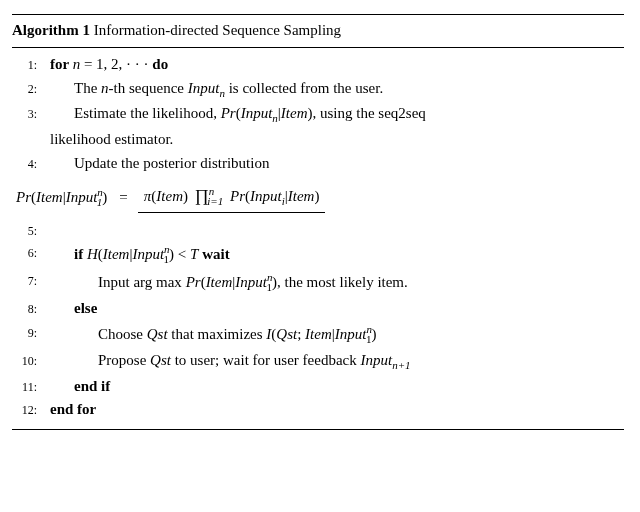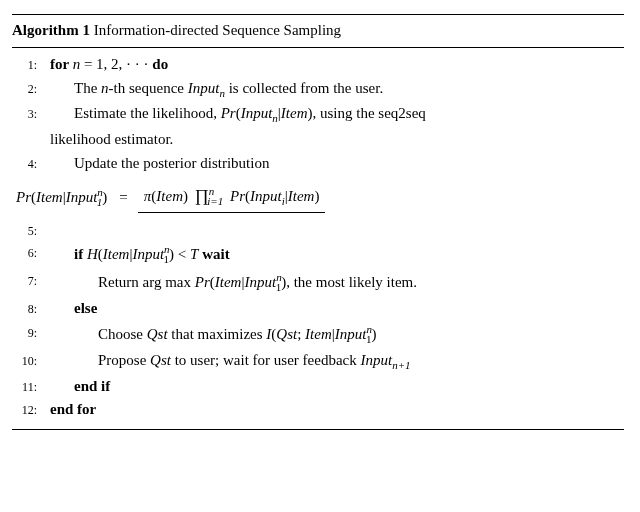--- a/index.html
+++ b/index.html
@@ -137,21 +137,21 @@
     <div class="row">
       <div class="lineno">6:</div>
       <div class="content">
         <span class="ind1 nowrap"><span class="kw">if </span><span class="it">H</span><span>(</span><span class="it">Item</span><span>|</span><span class="it">Input</span><span class="sup">n</span><span class="norm-sub" style="margin-left:-6px">1</span><span>)</span><span> &lt; </span><span class="it">T</span><span class="kw"> wait</span></span>
       </div>
     </div>
 
     <div class="row">
       <div class="lineno">7:</div>
       <div class="content">
-        <span class="ind2 nowrap"><span>Return arg max </span><span class="it">Pr</span><span>(</span><span class="it">Item</span><span>|</span><span class="it">Input</span><span class="sup">n</span><span class="norm-sub" style="margin-left:-6px">1</span><span>)</span><span>, the most likely item.</span></span>
+        <span class="ind2 nowrap"><span>Input arg max </span><span class="it">Pr</span><span>(</span><span class="it">Item</span><span>|</span><span class="it">Input</span><span class="sup">n</span><span class="norm-sub" style="margin-left:-6px">1</span><span>)</span><span>, the most likely item.</span></span>
       </div>
     </div>
 
     <div class="row">
       <div class="lineno">8:</div>
       <div class="content">
         <span class="ind1"><span class="kw">else</span></span>
       </div>
     </div>
 

